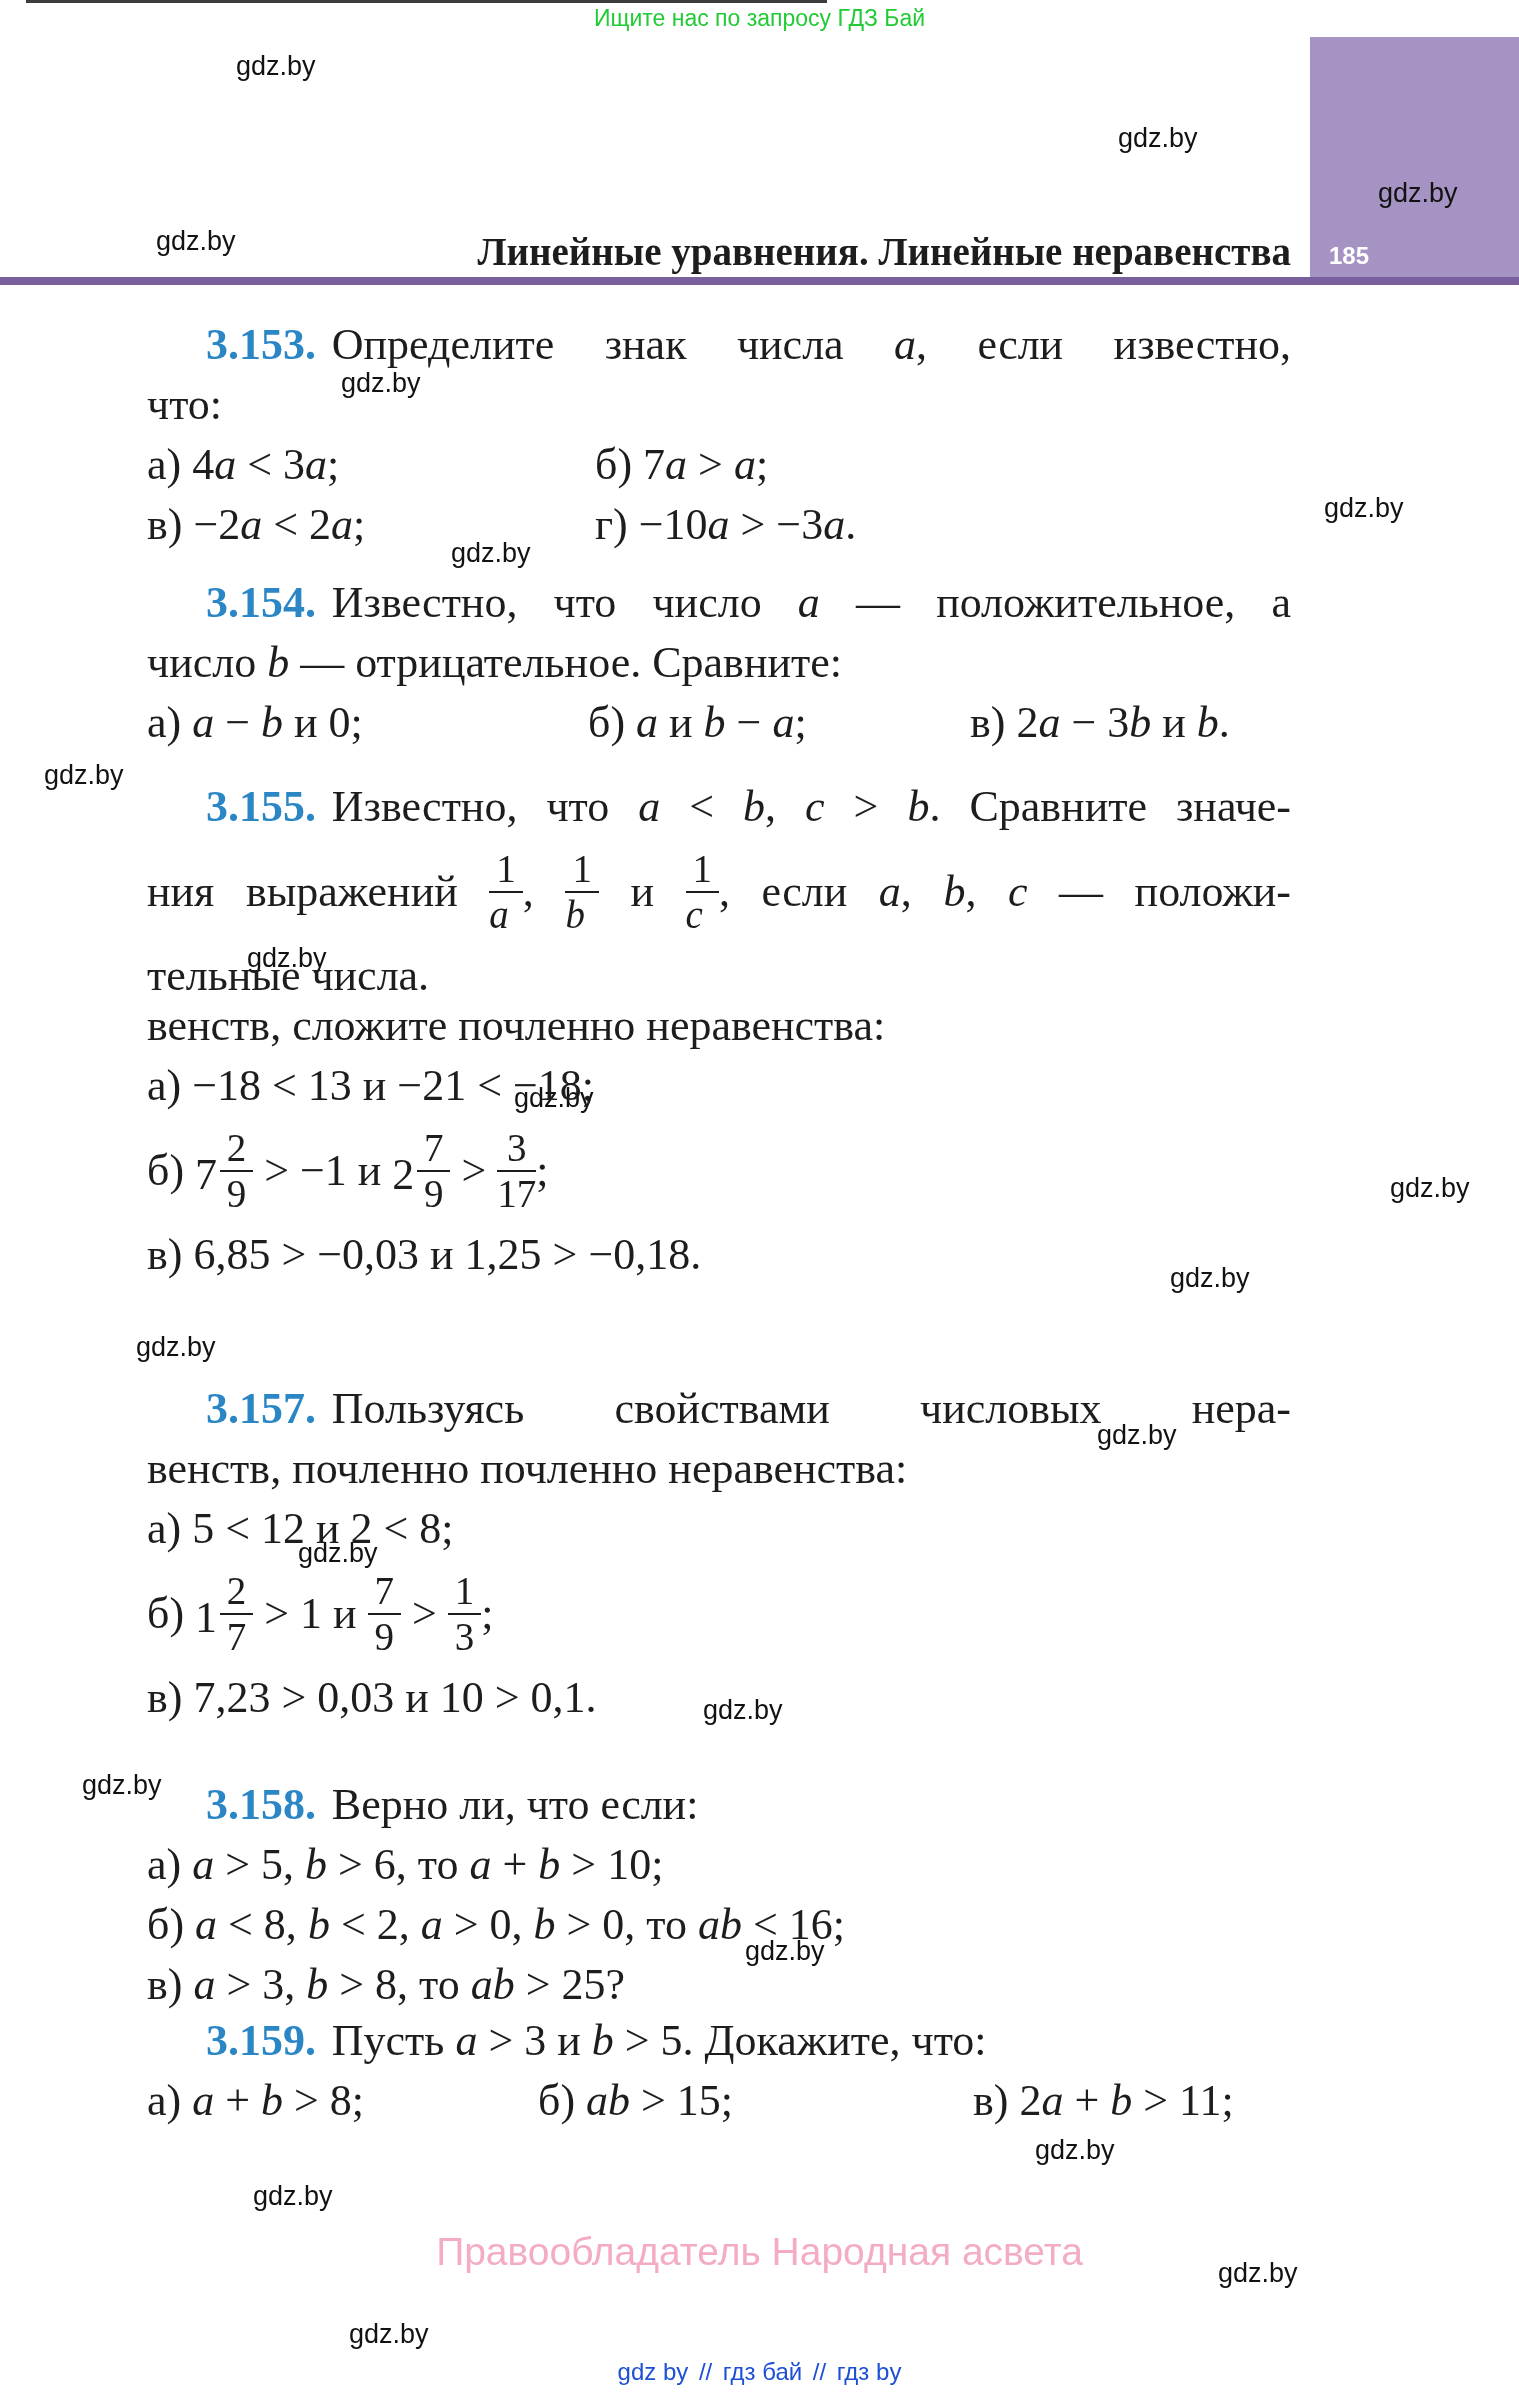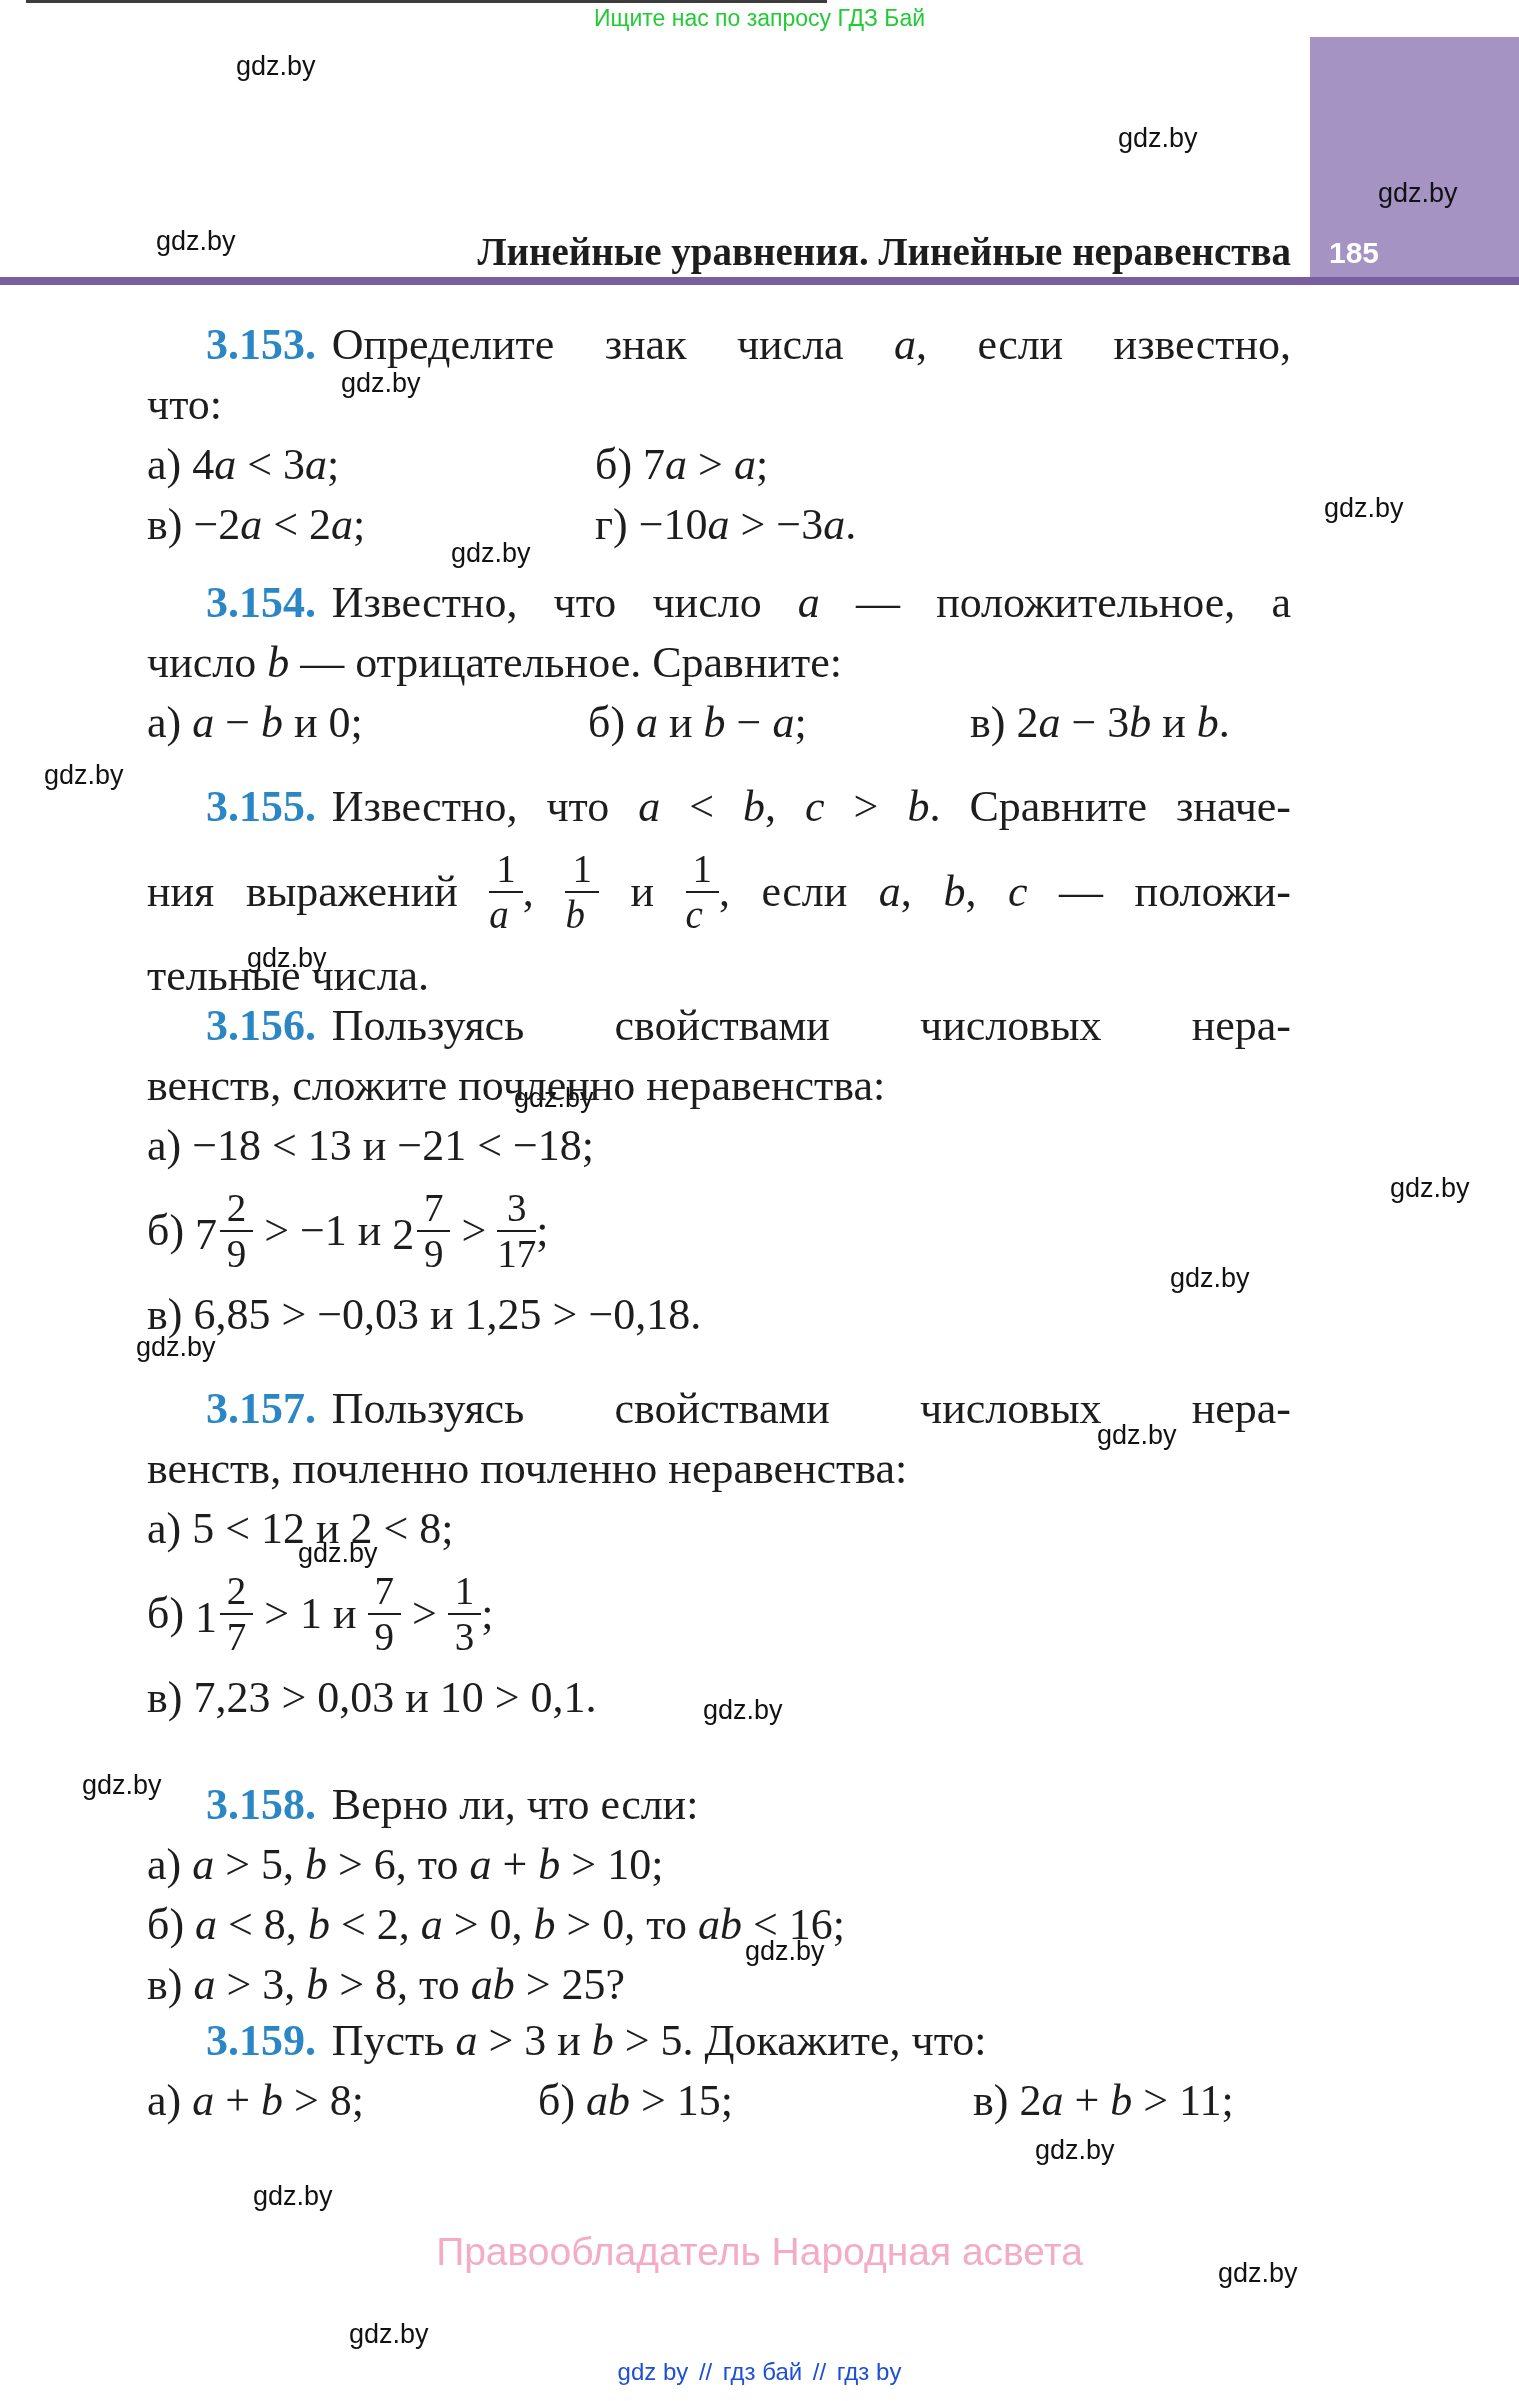--- a/index.html
+++ b/index.html
@@ -3,21 +3,21 @@
 <meta charset="utf-8">
 <style>
   html,body{margin:0;padding:0;background:#e8e8e8;}
   .page{position:relative;width:1519px;height:2401px;background:#ffffff;overflow:hidden;
         font-family:"Liberation Serif",serif;color:#1d1d1d;}
   .scan-artifact{position:absolute;left:26px;top:0;width:801px;height:2.6px;background:#1a1a1a;opacity:.85;}
   .promo{position:absolute;top:5.3px;left:0;width:100%;text-align:center;
          font-family:"Liberation Sans",sans-serif;font-size:23px;color:#22cb35;}
   .purple-box{position:absolute;left:1310px;top:37px;width:209px;height:247px;background:#a593c4;}
   .page-num{position:absolute;left:19px;bottom:14px;color:#ffffff;
-            font-family:"Liberation Sans",sans-serif;font-weight:bold;font-size:30px;}
+            font-family:"Liberation Sans",sans-serif;font-weight:bold;font-size:24px;}
   .header-rule{position:absolute;left:0;top:277px;width:1519px;height:7.9px;background:#7a5f9f;}
   .header-title{position:absolute;right:228px;top:229px;font-size:39px;font-weight:bold;white-space:nowrap;}
   .watermark{position:absolute;font-family:"Liberation Sans",sans-serif;font-size:27px;color:#121212;white-space:nowrap;}
   .problem{position:absolute;left:147px;width:1144px;}
   .line{position:relative;height:60px;line-height:60px;font-size:44px;}
   .line.tall{height:109px;line-height:109px;}
   .line .col{position:absolute;top:0;left:0;white-space:nowrap;}
   .line .col.full{position:relative;display:block;width:100%;white-space:normal;}
   .line.just .col.full{text-align:justify;text-align-last:justify;}
   .col.indent{padding-left:59px;box-sizing:border-box;}
@@ -119,23 +119,20 @@
           </span> и <span class="frac">
             <span class="fn">1</span>
             <span class="fd v">c</span>
           </span>, если <span class="v">a</span>, <span class="v">b</span>, <span class="v">c</span> — положи-</div>
       </div>
       <div class="line">
         <div class="col full">тельные числа.</div>
       </div>
     </div>
     <div class="problem" style="top: 996px;">
-      <div class="line just">
-        <div class="col full indent"><span class="pnum">3.156.</span>Пользуясь свойствами числовых нера-</div>
-      </div>
       <div class="line">
         <div class="col full">венств, сложите почленно неравенства:</div>
       </div>
       <div class="line">
         <div class="col full">а) −18 &lt; 13 и −21 &lt; −18;</div>
       </div>
       <div class="line tall">
         <div class="col full">б) <span class="mixed">
             <span class="whole">7</span>
             <span class="frac">

